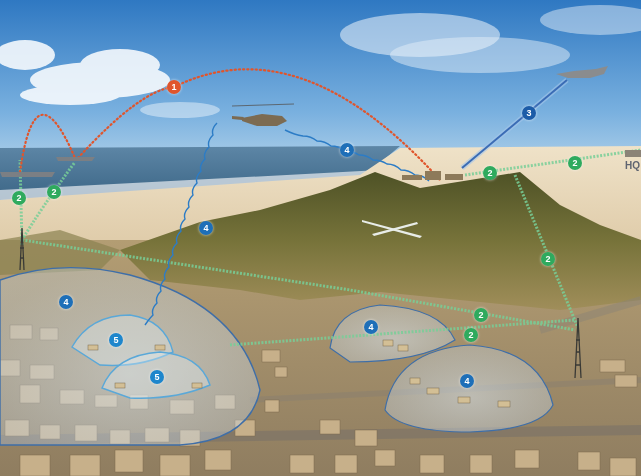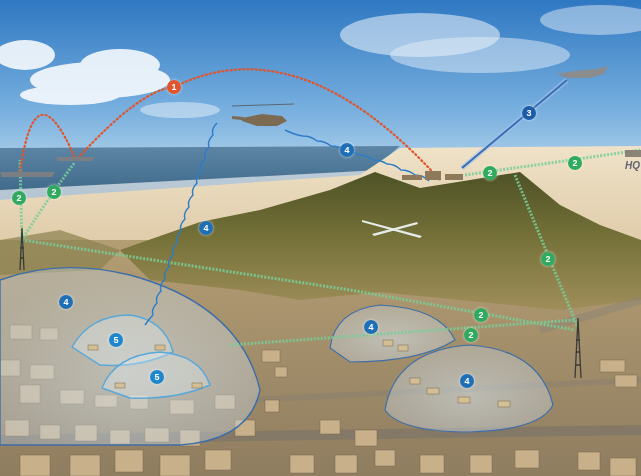--- a/index.html
+++ b/index.html
@@ -1,20 +1,20 @@
 <!DOCTYPE html>
 <html><head>
 <meta charset="utf-8">
 <style>
   html,body{margin:0;padding:0;}
   body{width:641px;height:476px;overflow:hidden;background:#6fa7d6;font-family:"Liberation Sans",sans-serif;}
   #scene{position:relative;width:641px;height:476px;overflow:hidden;}
   svg{position:absolute;left:0;top:0;}
   .badge{position:absolute;width:14px;height:14px;border-radius:50%;color:#fff;font-size:9px;font-weight:bold;line-height:14px;text-align:center;box-shadow:0 0 3px rgba(255,255,255,.7);font-family:"Liberation Sans",sans-serif;}
-  .hq{position:absolute;font-size:10px;font-weight:bold;color:#5f6470;font-family:"Liberation Sans",sans-serif;font-style:italic;}
+  .hq{position:absolute;font-size:10px;font-weight:bold;color:#5f6470;font-family:"Liberation Sans",sans-serif;}
 </style>
 </head>
 <body>
 
 <div id="scene">
 <svg width="641" height="476" viewBox="0 0 641 476">
   <defs>
     <linearGradient id="sky" x1="0" y1="0" x2="0" y2="1">
       <stop offset="0" stop-color="#2f78c2"></stop>
       <stop offset="0.7" stop-color="#79b0df"></stop>

